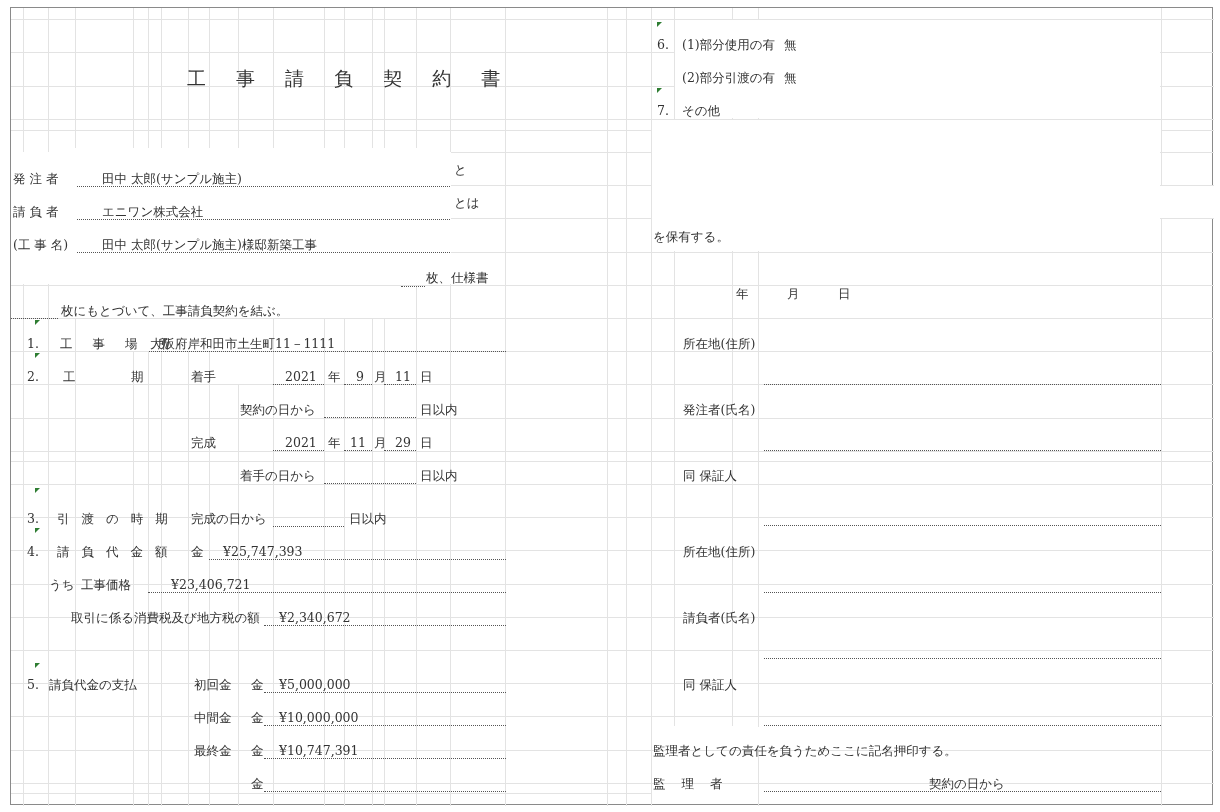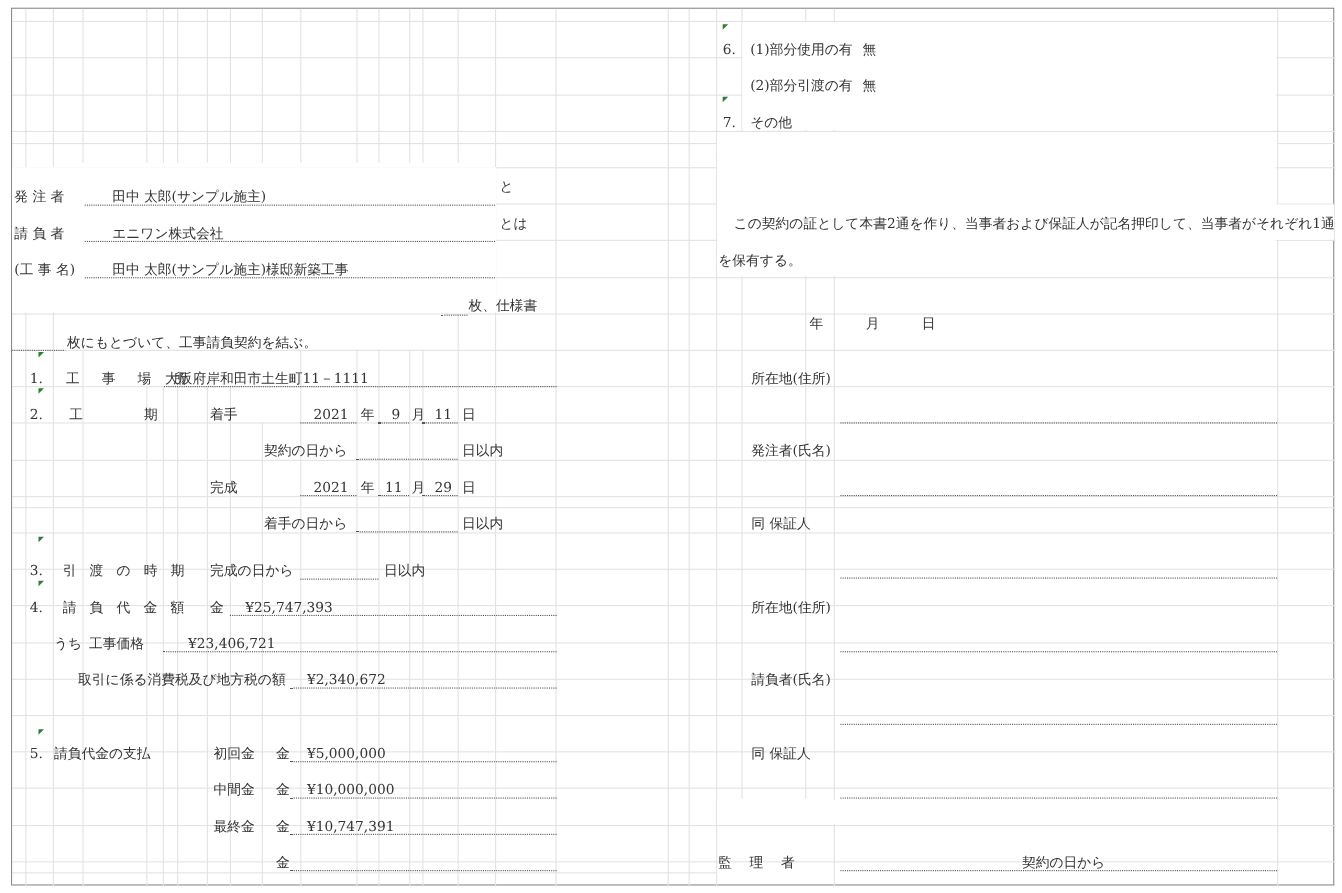--- a/index.html
+++ b/index.html
@@ -116,20 +116,21 @@
     <div class="gl-v" style="top:0;height:144px;left:663px"></div>
     <div class="gl-v" style="top:243px;height:475px;left:663px"></div>
     <div class="gl-v" style="top:0;height:111px;left:721px"></div>
     <div class="gl-v" style="top:243px;height:475px;left:721px"></div>
     <div class="gl-v" style="top:0;height:111px;left:747px"></div>
     <div class="gl-v" style="top:243px;height:555px;left:747px"></div>
     <div class="gl-v" style="top:0;height:177px;left:1150px"></div>
     <div class="gl-v" style="top:210px;height:588px;left:1150px"></div>
   </div>
 
+  <div class="title">工 事 請 負 契 約 書</div>
 
   <div class="blank" style="left:0;top:144px;width:440px;height:132px"></div>
   <div class="t" style="left:2px;top:163px">発 注 者</div>
   <div class="dot" style="left:66px;width:373px;top:178px"></div>
   <div class="t" style="left:91px;top:163px">田中 太郎(サンプル施主)</div>
   <div class="t" style="left:443px;top:154px">と</div>
 
   <div class="t" style="left:2px;top:196px">請 負 者</div>
   <div class="dot" style="left:66px;width:373px;top:211px"></div>
   <div class="t" style="left:91px;top:196px">エニワン株式会社</div>
@@ -238,37 +239,37 @@
   <div class="t" style="left:773px;top:29px">無</div>
   <div class="t" style="left:671px;top:62px">(2)部分引渡の有</div>
   <div class="t" style="left:773px;top:62px">無</div>
 
   <div class="tri" style="left:646px;top:80px"></div>
   <div class="t" style="left:646px;top:95px">7.</div>
   <div class="t" style="left:671px;top:95px">その他</div>
 
   <div class="blank" style="left:641px;top:112px;width:508px;height:130px"></div>
   <div class="blank" style="left:641px;top:178px;width:561px;height:32px"></div>
-  <div class="t" style="left:656px;top:187px">この契約の証として本書2通を作り、当事者および保証人が記名押印して、当事者がそれぞれ1通</div>
   <div class="t" style="left:642px;top:221px">を保有する。</div>
   <div class="t" style="left:725px;top:278px">年</div>
   <div class="t" style="left:776px;top:278px">月</div>
   <div class="t" style="left:827px;top:278px">日</div>
 
   <div class="t" style="left:672px;top:328px">所在地(住所)</div>
   <div class="dot" style="left:753px;width:397px;top:376px"></div>
   <div class="t" style="left:672px;top:394px">発注者(氏名)</div>
   <div class="dot" style="left:753px;width:397px;top:442px"></div>
   <div class="t" style="left:672px;top:460px">同  保証人</div>
   <div class="dot" style="left:753px;width:397px;top:517px"></div>
 
   <div class="t" style="left:672px;top:536px">所在地(住所)</div>
   <div class="dot" style="left:753px;width:397px;top:584px"></div>
   <div class="t" style="left:672px;top:602px">請負者(氏名)</div>
   <div class="dot" style="left:753px;width:397px;top:650px"></div>
   <div class="t" style="left:672px;top:669px">同  保証人</div>
   <div class="dot" style="left:753px;width:397px;top:717px"></div>
 
   <div class="blank" style="left:641px;top:719px;width:508px;height:22px"></div>
+  <div class="t" style="left:642px;top:735px">監理者としての責任を負うためここに記名押印する。</div>
   <div class="t" style="left:642px;top:768px;letter-spacing:6px">監 理 者</div>
   <div class="dot" style="left:753px;width:397px;top:783px"></div>
   <div class="t" style="left:918px;top:768px">契約の日から</div>
 </div>
 
 </body></html>

